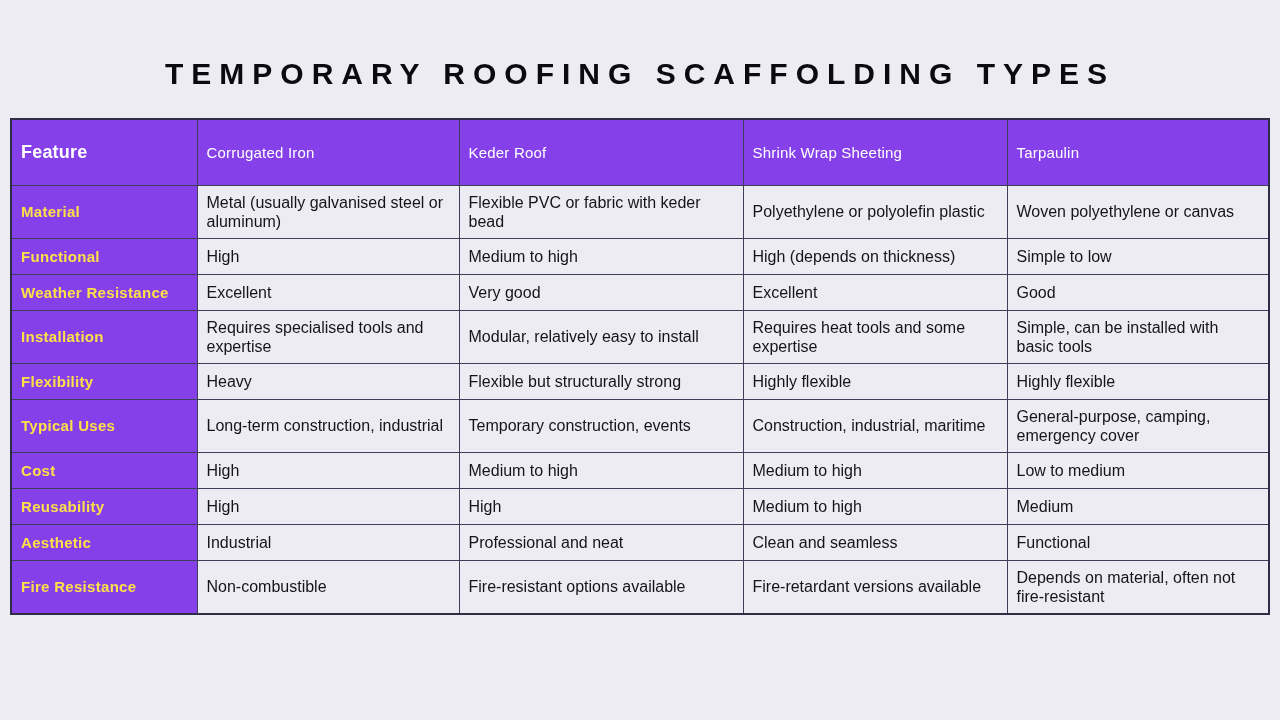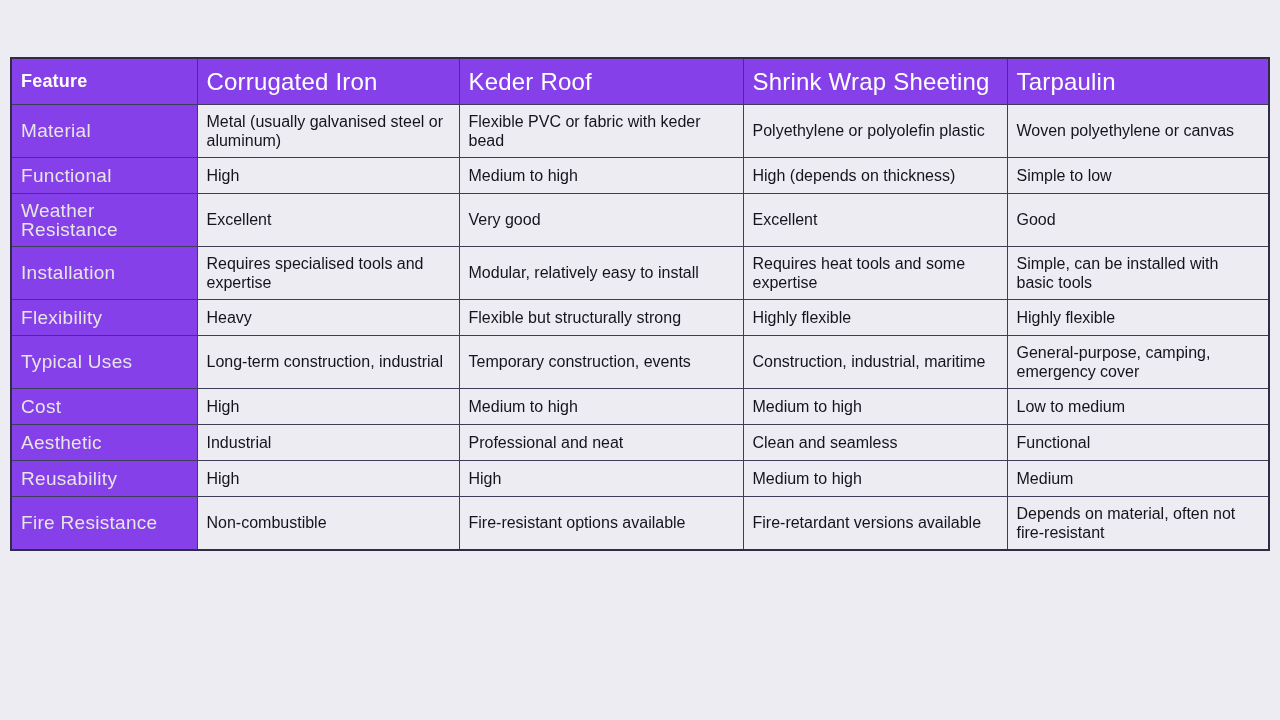--- a/index.html
+++ b/index.html
@@ -31,50 +31,51 @@
     border: 2px solid #2d2d45;
   }
   table.compare th, table.compare td {
     border: 1px solid #3e3e5a;
     padding: 7px 9px;
     vertical-align: middle;
     text-align: left;
     line-height: 19px;
     word-wrap: break-word;
   }
-  tr.head-row { height: 46px; }
+  tr.head-row { height: 66px; }
   tr.head-row th {
     background: #8640ea;
     color: #ffffff;
     font-weight: 400;
-    font-size: 24px;
+    font-size: 15px;
     letter-spacing: 0.2px;
   }
   tr.head-row th.feature-head {
     font-weight: 700;
     font-size: 18px;
   }
   tbody tr { height: 36px; }
   td.feature-cell {
     background: #8640ea;
-    color: #e5e5e5;
-    font-weight: 400;
-    font-size: 19px;
+    color: #fde047;
+    font-weight: 700;
+    font-size: 15px;
     letter-spacing: 0.3px;
   }
   td.value-cell {
     background: #edecf3;
     color: #14141c;
     font-size: 16px;
   }
 </style>
 </head>
 <body>
 
 <div class="page">
+  <h1 class="title">TEMPORARY ROOFING SCAFFOLDING TYPES</h1>
   <table class="compare">
     <colgroup>
       <col style="width:186px">
       <col style="width:262px">
       <col style="width:284px">
       <col style="width:264px">
       <col style="width:262px">
     </colgroup>
     <thead>
       <tr class="head-row">
@@ -129,32 +130,32 @@
           <td class="value-cell">General-purpose, camping, emergency cover</td>
         </tr>
         <tr>
           <td class="feature-cell">Cost</td>
           <td class="value-cell">High</td>
           <td class="value-cell">Medium to high</td>
           <td class="value-cell">Medium to high</td>
           <td class="value-cell">Low to medium</td>
         </tr>
         <tr>
+          <td class="feature-cell">Reusability</td>
+          <td class="value-cell">High</td>
+          <td class="value-cell">High</td>
+          <td class="value-cell">Medium to high</td>
+          <td class="value-cell">Medium</td>
+        </tr>
+        <tr>
           <td class="feature-cell">Aesthetic</td>
           <td class="value-cell">Industrial</td>
           <td class="value-cell">Professional and neat</td>
           <td class="value-cell">Clean and seamless</td>
           <td class="value-cell">Functional</td>
-        </tr>
-        <tr>
-          <td class="feature-cell">Reusability</td>
-          <td class="value-cell">High</td>
-          <td class="value-cell">High</td>
-          <td class="value-cell">Medium to high</td>
-          <td class="value-cell">Medium</td>
         </tr>
         <tr>
           <td class="feature-cell">Fire Resistance</td>
           <td class="value-cell">Non-combustible</td>
           <td class="value-cell">Fire-resistant options available</td>
           <td class="value-cell">Fire-retardant versions available</td>
           <td class="value-cell">Depends on material, often not fire-resistant</td>
         </tr>
       </tbody>
   </table>

